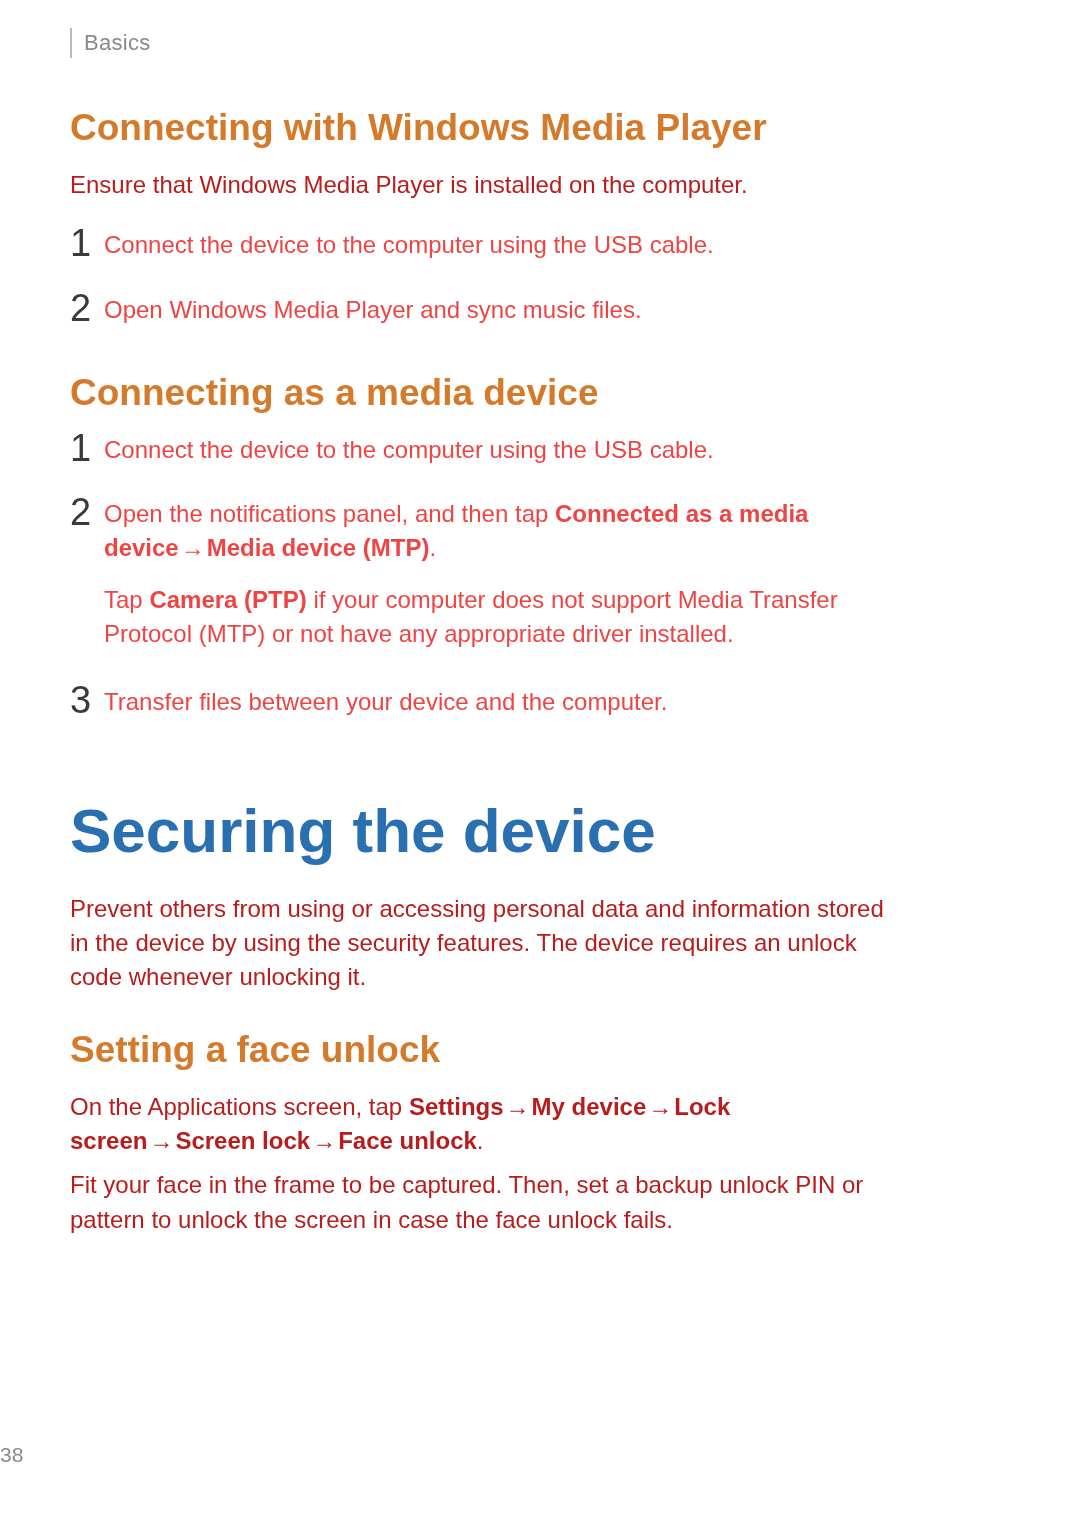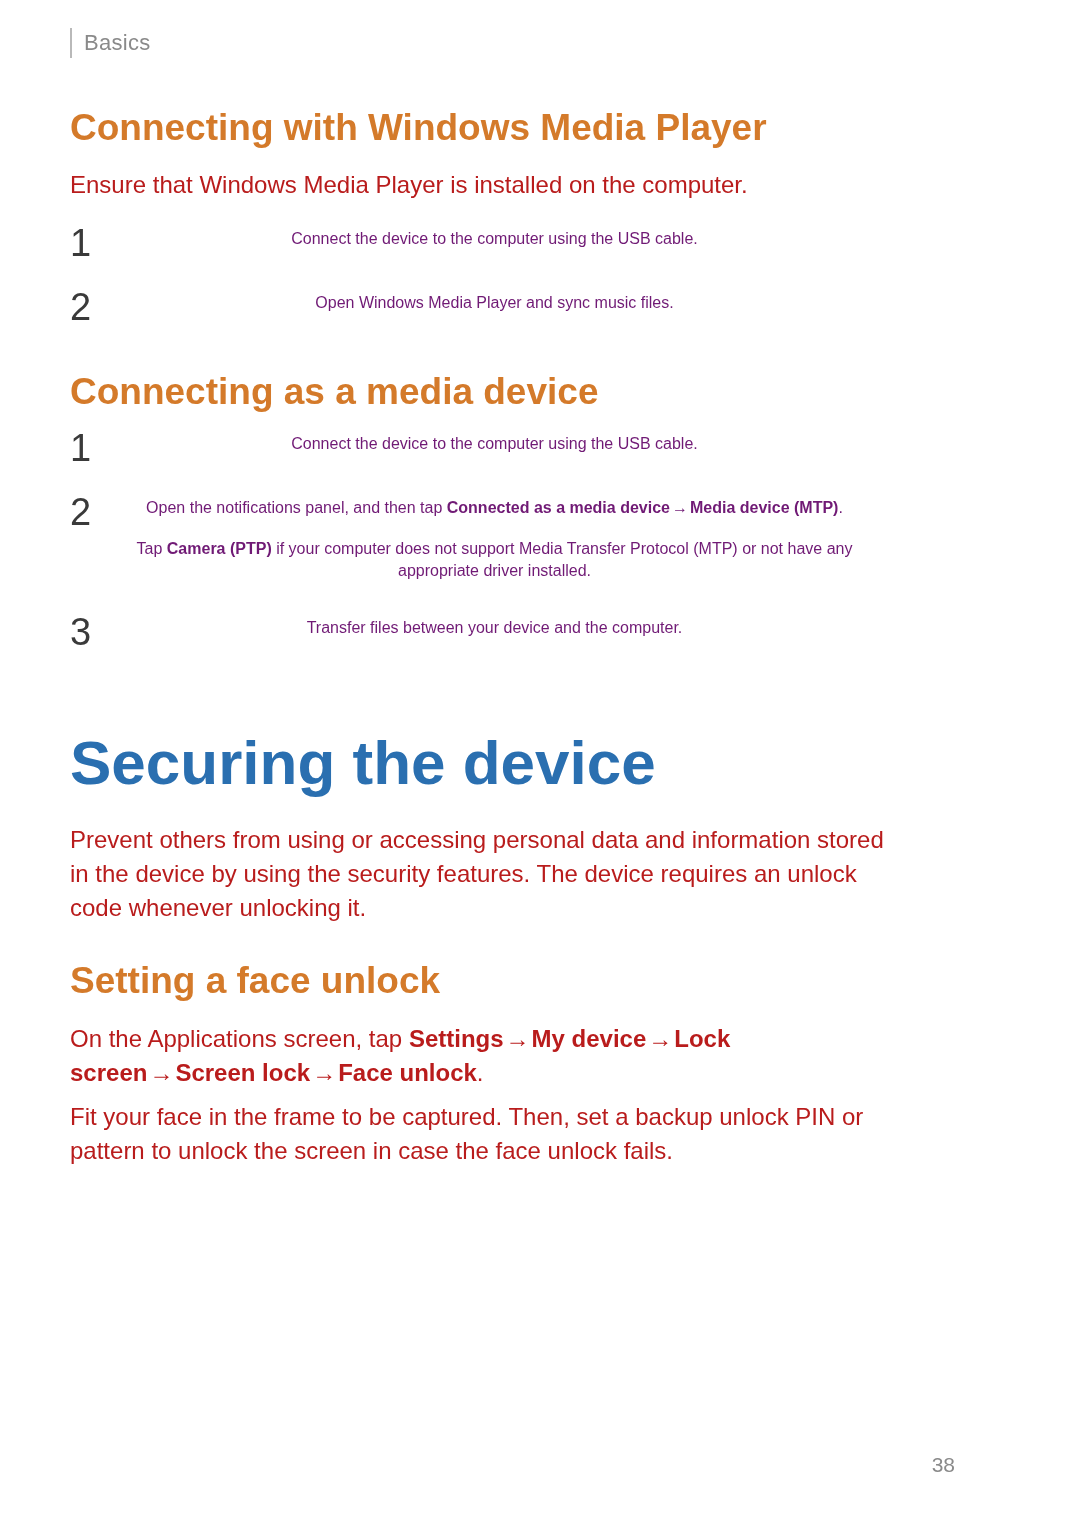--- a/index.html
+++ b/index.html
@@ -71,37 +71,36 @@
     font-weight: 400;
     color: #3a3a3a;
     width: 34px;
     flex: 0 0 34px;
     line-height: 1;
     margin-top: -4px;
     text-align: left;
   }
   .li-body {
     flex: 1;
-    font-size: 16px;
+    font-size: 24px;
     line-height: 1.42;
-    color: #701a75;
-    text-align: center;
+    color: #ef4444;
   }
   .li-para {
     margin: 0 0 18px 0;
   }
   .li-para:last-child { margin-bottom: 0; }
   b { font-weight: 700; }
   .arrow { padding: 0 2px; }
   .page-number {
     position: absolute;
-    bottom: 50px;
+    bottom: 60px;
     left: 0;
     width: 100%;
-    text-align: right;
+    text-align: left;
     font-size: 21px;
     color: #8a8a8a;
   }
   .section { margin-bottom: 44px; }
 </style>
 </head>
 <body>
 
 <div class="page">
 

